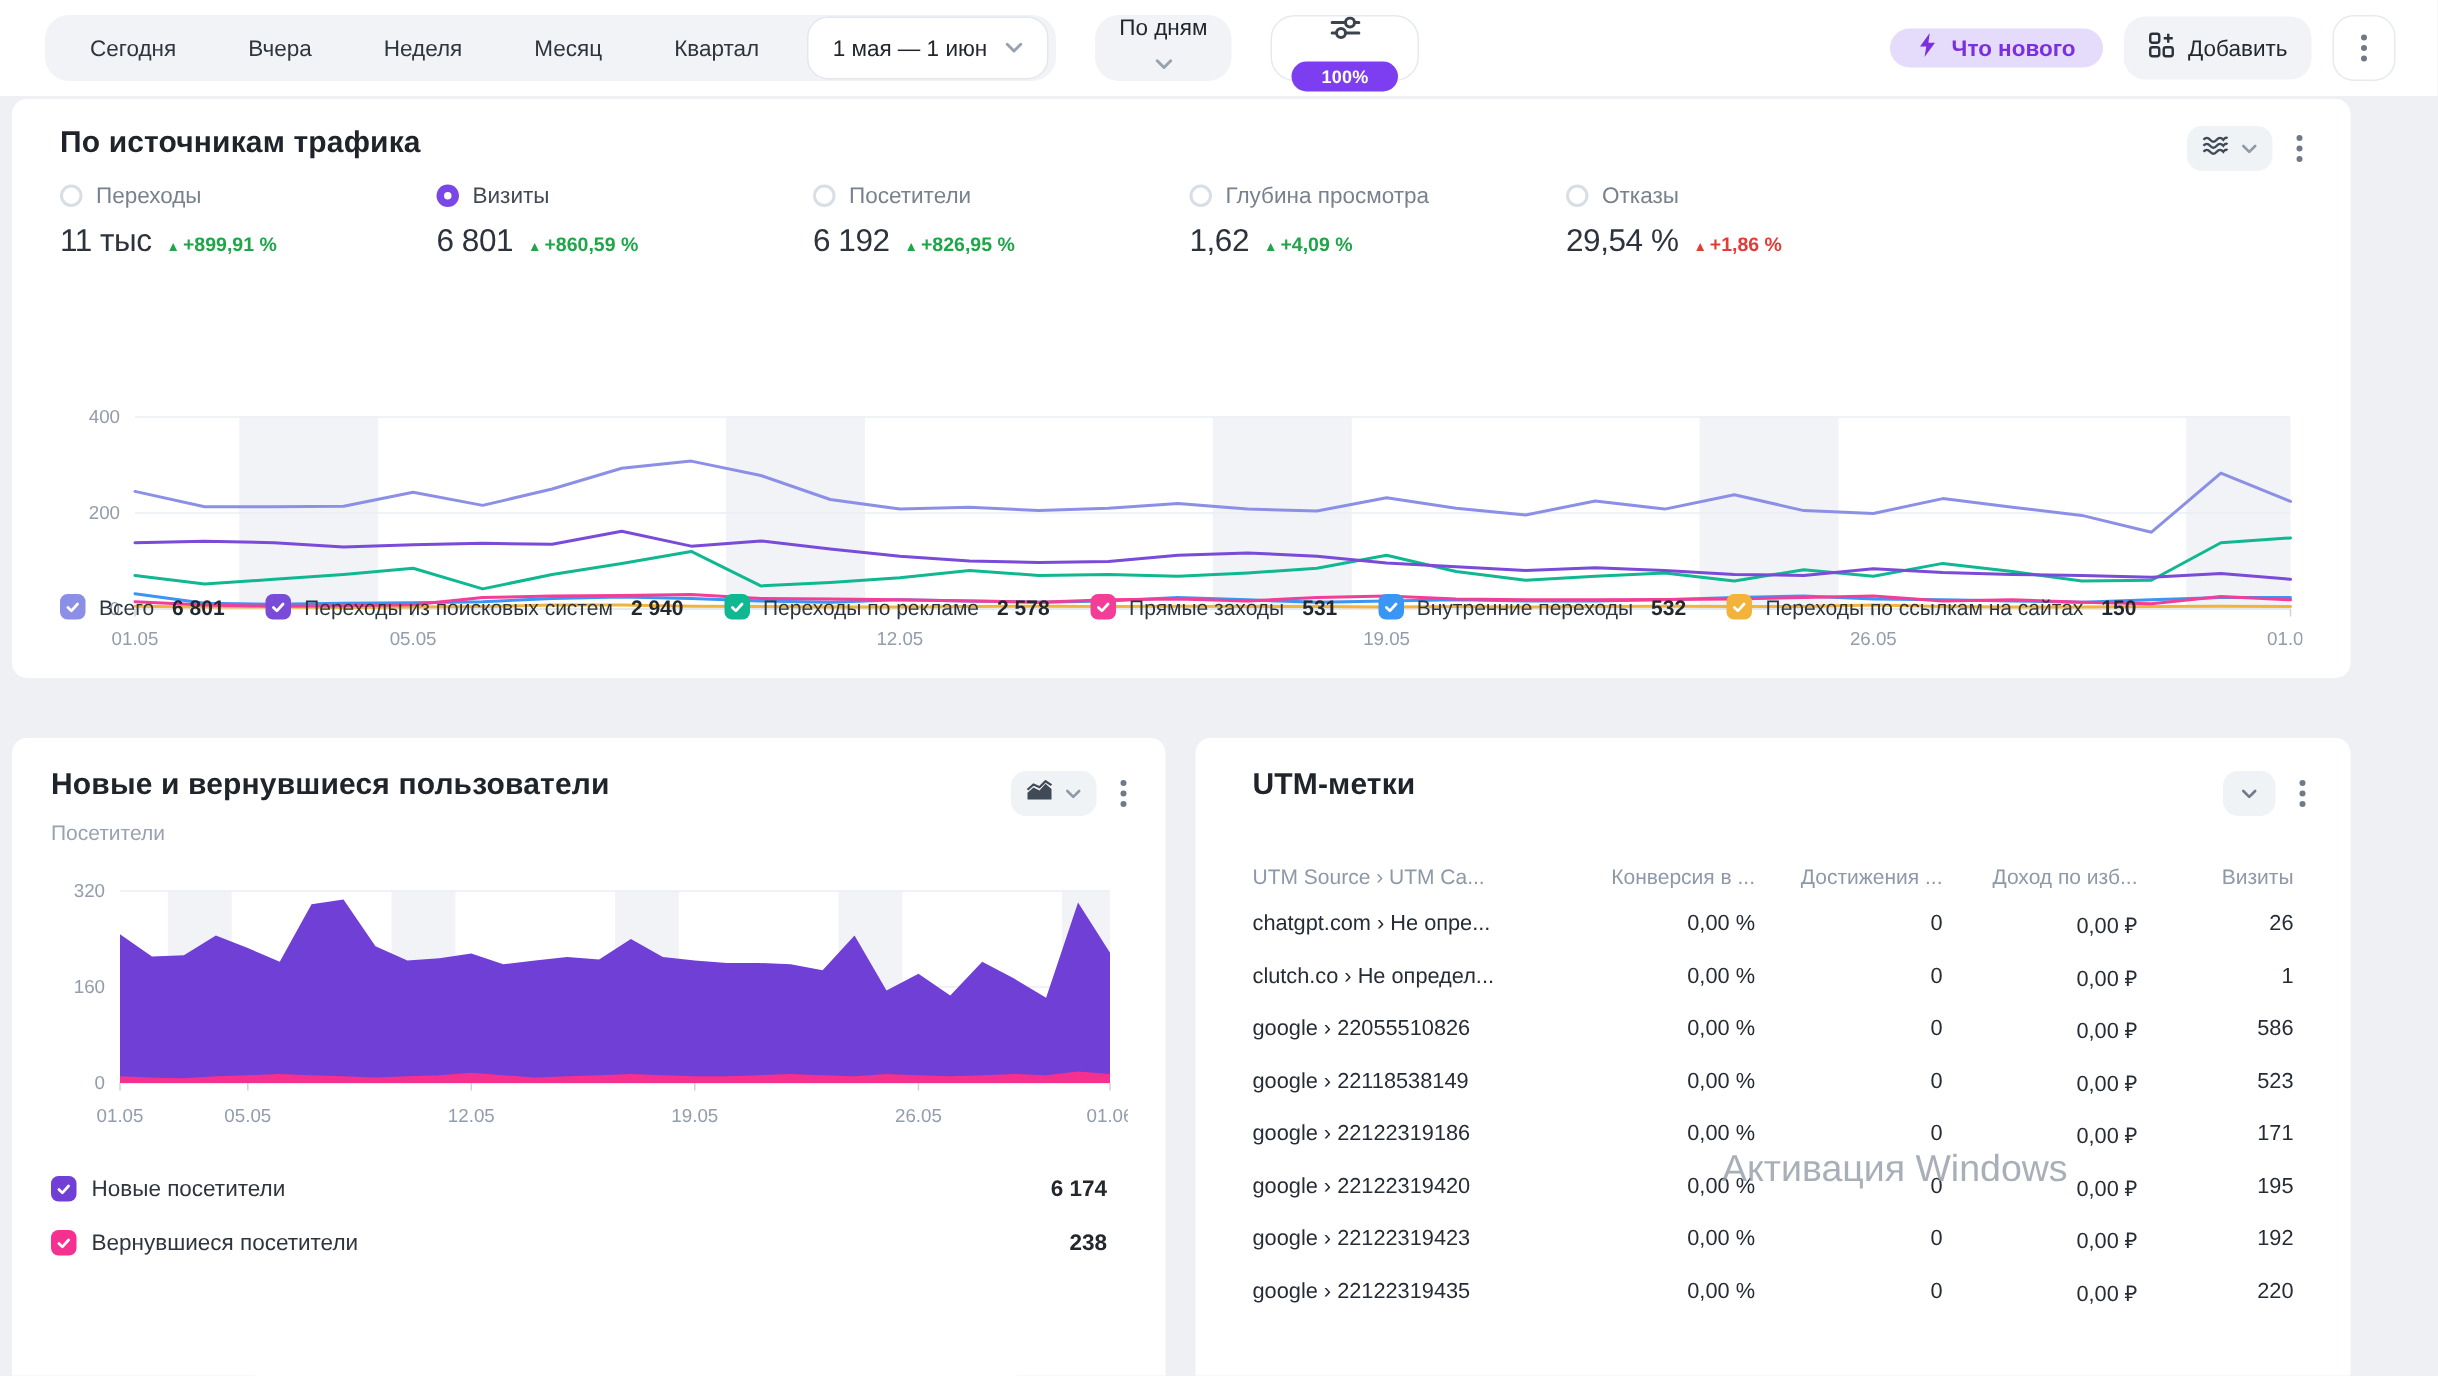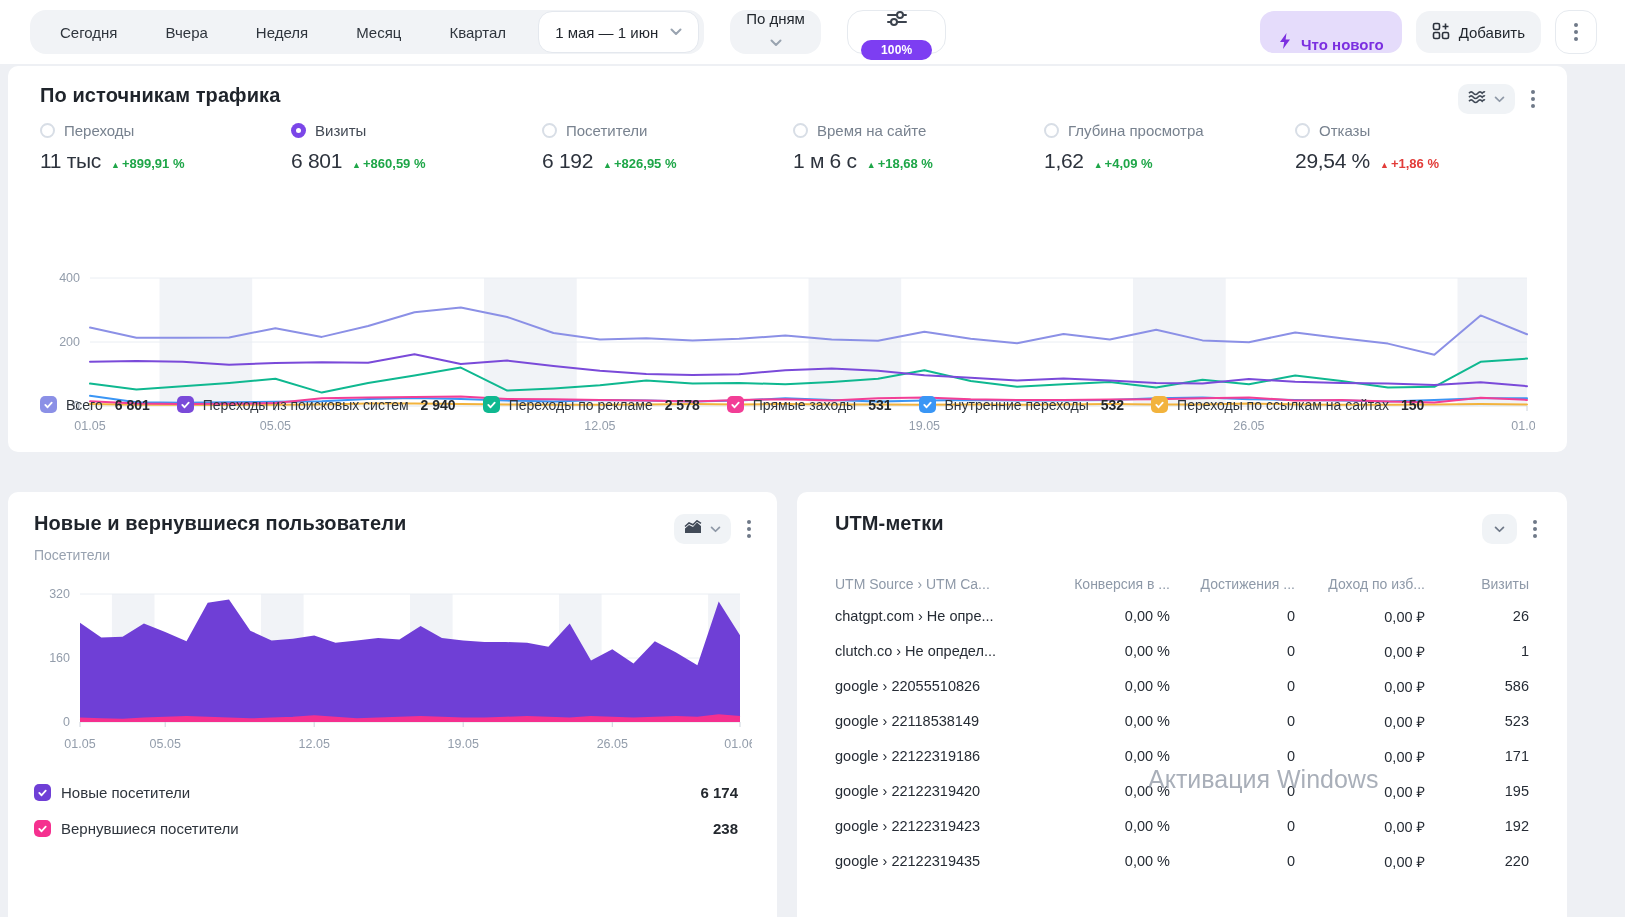--- a/index.html
+++ b/index.html
@@ -13,21 +13,21 @@
     display:flex;align-items:center;padding:0 28px 0 30px;box-sizing:border-box;}
   .seg{display:flex;align-items:center;background:#f1f3f6;border-radius:16px;height:44px;padding:0 5px 0 6px;}
   .seg-btn{padding:0 24px;font-size:15px;color:#2f353d;cursor:pointer;white-space:nowrap;background:none;border:none;font-family:inherit;}
   .date-pill{background:#fff;border:1px solid #e4e8ee;border-radius:14px;height:42px;display:flex;align-items:center;
     padding:14px 16px;gap:12px;margin-left:8px;font-size:15px;color:#22272e;box-sizing:border-box;}
   .pill{display:flex;align-items:center;border-radius:16px;height:44px;box-sizing:border-box;flex-direction:column;}
   .gran-pill{background:#f1f3f6;margin-left:26px;padding:0 16px;gap:12px;font-size:15px;color:#22272e;}
   .samp-pill{background:#fff;border:1px solid #e6eaef;margin-left:26px;padding:0 13px;gap:9px;}
   .samp-badge{background:#7d3ef2;color:#fff;font-size:12px;font-weight:700;border-radius:10px;padding:3px 20px;letter-spacing:.2px;}
   .tb-right{margin-left:auto;display:flex;align-items:center;gap:14px;}
-  .whatsnew{background:#e5dcfb;border-radius:14px;height:42px;display:flex;align-items:flex-end;gap:9px;padding:0 18px;
+  .whatsnew{background:#e5dcfb;border-radius:14px;height:26px;display:flex;align-items:center;gap:9px;padding:0 18px;
     color:#7b2fe0;font-weight:600;font-size:15px;}
   .addbtn{background:#f1f3f6;border-radius:14px;height:42px;display:flex;align-items:center;gap:9px;padding:0 16px;
     color:#23282f;font-size:15px;}
   .kebab-btn{width:40px;height:42px;border:1px solid #e6eaef;border-radius:14px;background:#fff;
     display:flex;align-items:center;justify-content:center;}
   .kebab{display:flex;flex-direction:column;gap:3px;}
   .kebab i{width:4px;height:4px;border-radius:50%;background:#6f7988;display:block;}
   
   .panel{position:absolute;background:#fff;border-radius:10px;}
   #panel-traffic{left:8px;top:66px;width:1559px;height:386px;}
@@ -199,30 +199,20 @@
         </div>
     </div>
     <div class="metric">
       <div class="m-top">
           <span class="radio"></span>
         <span class="m-label">Посетители</span>
         </div>
       <div class="m-val-row">
           <span class="m-val">6 192</span>
         <span class="m-delta" style="color: rgb(30, 166, 72);"><span class="tri">▲</span><span>+826,95 %</span></span>
-        </div>
-    </div>
-    <div class="metric">
-      <div class="m-top">
-          <span class="radio"></span>
-        <span class="m-label">Время на сайте</span>
-        </div>
-      <div class="m-val-row">
-          <span class="m-val">1 м 6 с</span>
-        <span class="m-delta" style="color: rgb(30, 166, 72);"><span class="tri">▲</span><span>+18,68 %</span></span>
         </div>
     </div>
     <div class="metric">
       <div class="m-top">
           <span class="radio"></span>
         <span class="m-label">Глубина просмотра</span>
         </div>
       <div class="m-val-row">
           <span class="m-val">1,62</span>
         <span class="m-delta" style="color: rgb(30, 166, 72);"><span class="tri">▲</span><span>+4,09 %</span></span>

